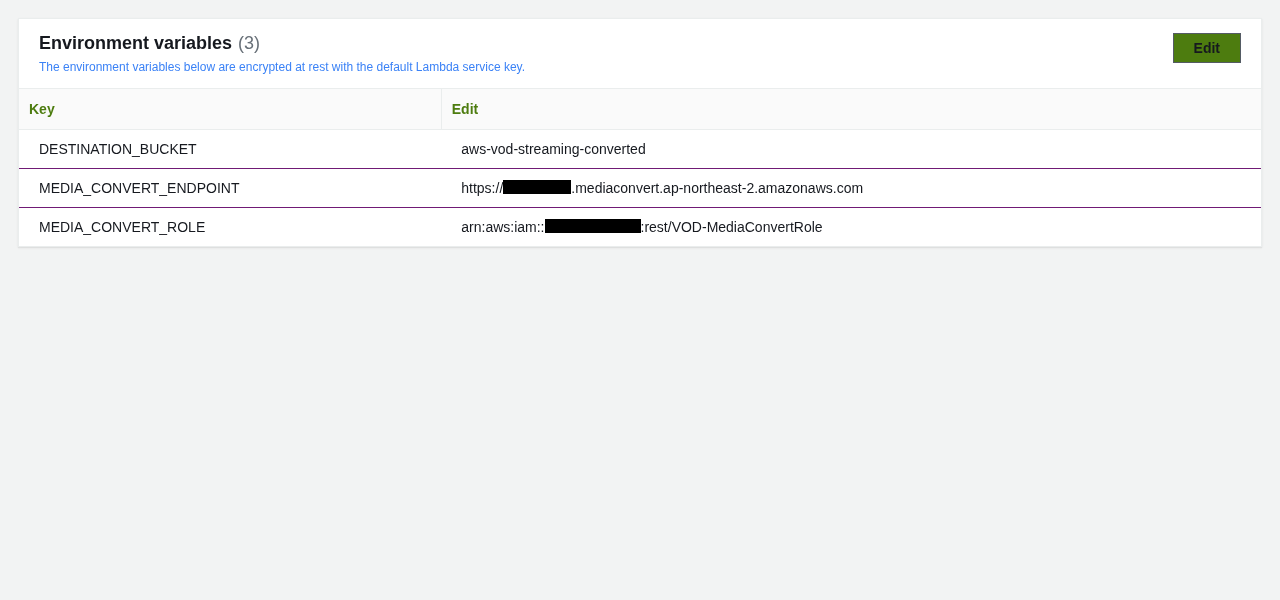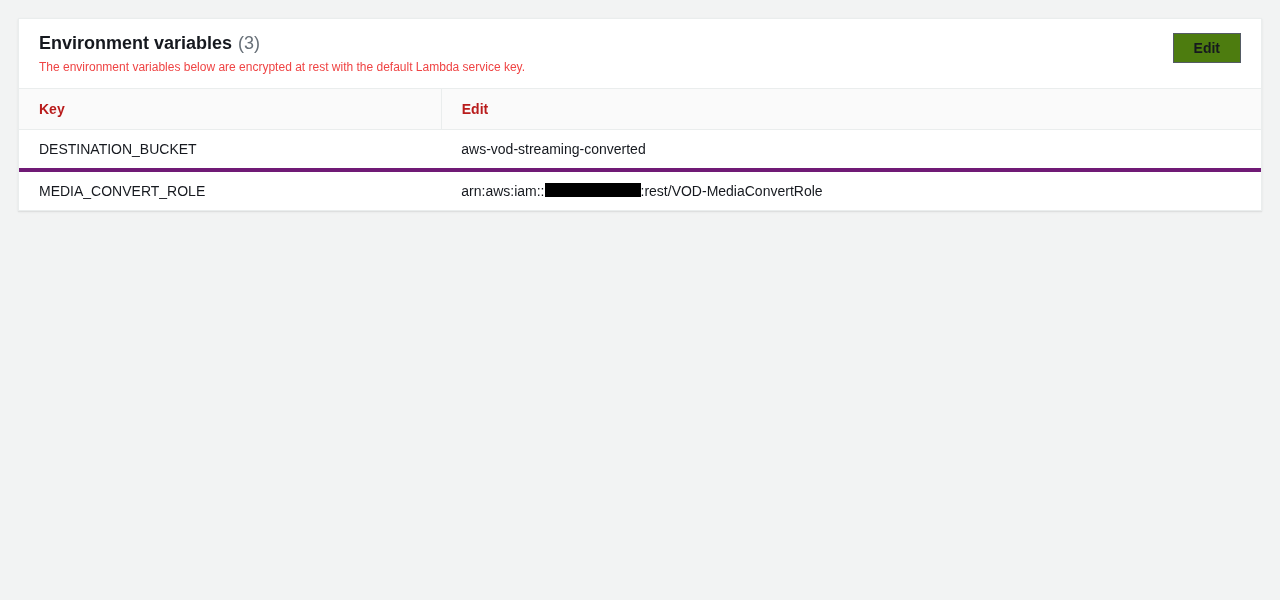--- a/index.html
+++ b/index.html
@@ -30,21 +30,21 @@
       color: #16191f;
     }
     .count {
       font-size: 18px;
       font-weight: 400;
       color: #687078;
       margin-left: 6px;
     }
     .subtitle {
       font-size: 12px;
-      color: #ef4444;
+      color: #3b82f6;
       margin-top: 6px;
     }
     .edit-btn {
       border: 1px solid #545b64;
       background: #4d7c0f;
       color: #16191f;
       font-weight: 700;
       font-size: 14px;
       padding: 6px 20px;
       cursor: pointer;
@@ -53,30 +53,30 @@
     table {
       width: 100%;
       border-collapse: collapse;
       table-layout: fixed;
     }
     thead tr { background: #fafafa; }
     th {
       text-align: left;
       font-weight: 700;
       font-size: 14px;
-      color: #b91c1c;
-      padding: 12px 20px;
+      color: #4d7c0f;
+      padding: 12px 10px;
       border-top: 1px solid #eaeded;
       border-bottom: 1px solid #eaeded;
     }
     th.col-key { width: 34%; border-right: 1px solid #eaeded; }
     th.col-val { width: 66%; }
     td {
       padding: 11px 20px;
-      border-bottom: 4px solid #701a75;
+      border-bottom: 1px solid #701a75;
       font-size: 14px;
       color: #16191f;
       vertical-align: middle;
     }
     tbody tr:last-child td { border-bottom: none; }
     .val-cell { display: inline-flex; align-items: flex-start; gap: 0; }
     .redact {
       display: inline-block;
       background: #000;
       height: 14px;
@@ -109,20 +109,28 @@
     </thead>
     <tbody id="tbody">
         <tr>
           <td>DESTINATION_BUCKET</td>
           <td><span class="val-cell">
               <span>aws-vod-streaming-converted</span>
               <span></span>
             </span></td>
         </tr>
         <tr>
+          <td>MEDIA_CONVERT_ENDPOINT</td>
+          <td><span class="val-cell">
+              <span>https://</span>
+              <span class="redact r1"></span>
+              <span>.mediaconvert.ap-northeast-2.amazonaws.com</span>
+            </span></td>
+        </tr>
+        <tr>
           <td>MEDIA_CONVERT_ROLE</td>
           <td><span class="val-cell">
               <span>arn:aws:iam::</span>
               <span class="redact r2"></span>
               <span>:rest/VOD-MediaConvertRole</span>
             </span></td>
         </tr>
       </tbody>
   </table>
 </div>

